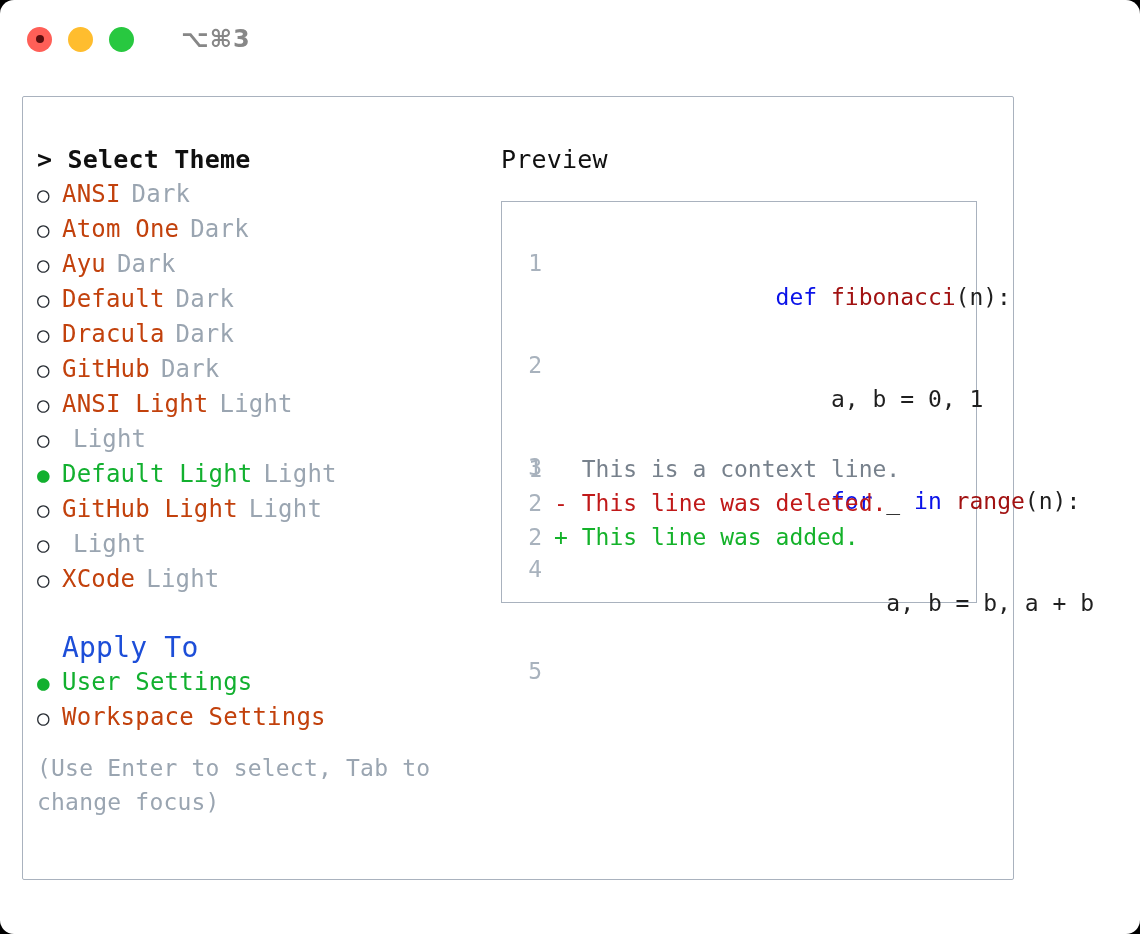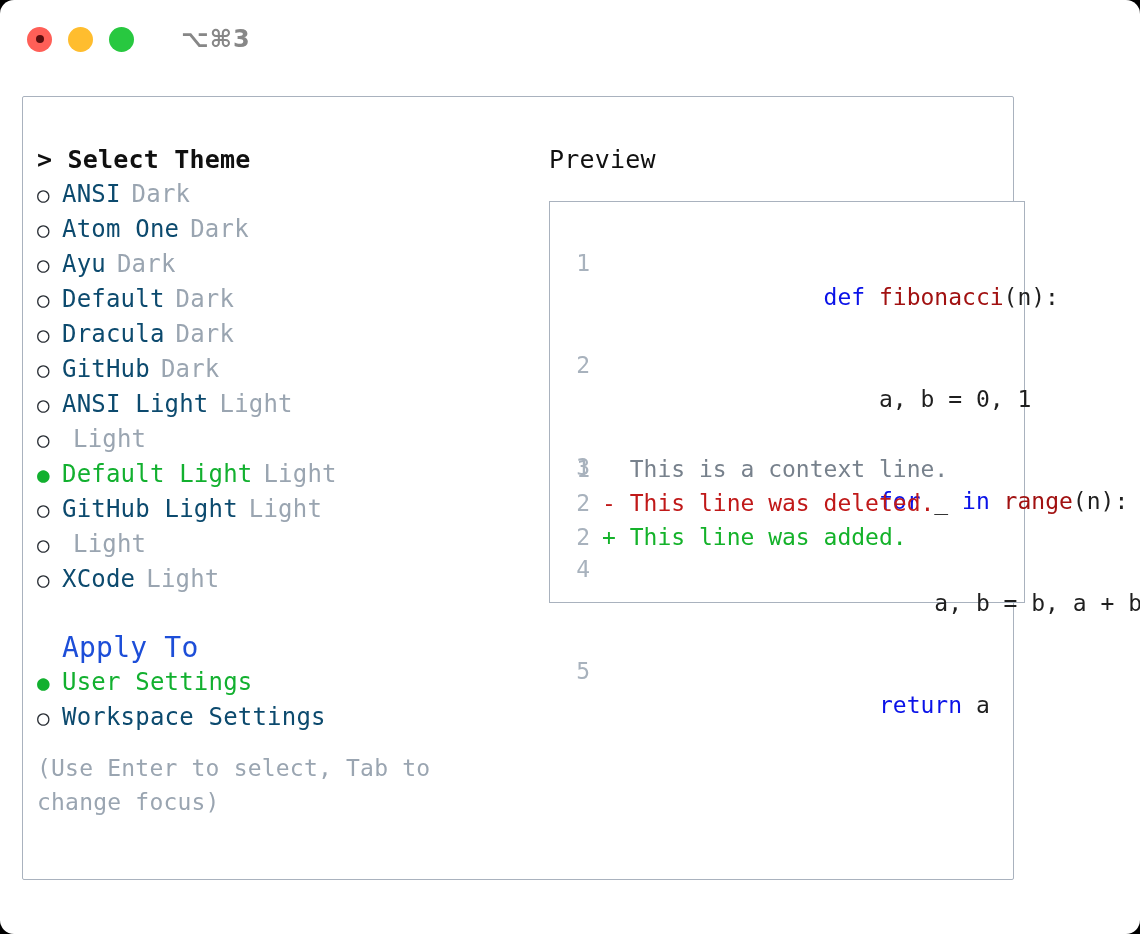--- a/index.html
+++ b/index.html
@@ -113,21 +113,21 @@
     white-space: pre;
     letter-spacing: 0.2px;
   }
   .bullet {
     width: 25px;
     flex: 0 0 25px;
     color: #2a2f36;
     font-size: 21px;
   }
   .opt-row.selected .bullet { color: #12b02f; }
-  .opt-label { color: #0c4a6e; }
+  .opt-label { color: #c2410c; }
   .opt-row.selected .opt-label { color: #12b02f; }
   .opt-tag {
     color: #9aa5b1;
     margin-left: 11px;
   }
 
   .section-spacer { height: 34px; }
 
   .group-title {
     font-size: 28px;
@@ -146,21 +146,20 @@
     width: 410px;
     letter-spacing: 0.2px;
   }
 
   
   .right-col {
     position: absolute;
     left: 478px;
     top: 46px;
     width: 500px;
-    margin-left: 48px;
   }
   .preview-title {
     font-size: 25px;
     color: #101010;
     line-height: 34px;
     letter-spacing: 0.2px;
   }
   .preview-box {
     margin-top: 24px;
     width: 476px;
@@ -342,23 +341,20 @@
 
             <div class="code-line">
               <span class="lineno">4</span>
               <span class="code-text">
                 <span class="tok-plain">        a, b = b, a + b</span>
               </span>
             </div>
 
             <div class="code-line">
               <span class="lineno">5</span>
-              <span class="code-text">
-                <span class="tok-plain">    </span><span class="tok-kw">return</span><span class="tok-plain"> a</span>
-              </span>
             </div>
           </div>
 
           <div class="diff-area">
             <div class="code-line diff-line">
               <span class="lineno">1</span>
               <span class="code-text ctx">  </span><span class="code-text ctx">This is a context line.</span>
             </div>
             <div class="code-line diff-line">
               <span class="lineno">2</span>

